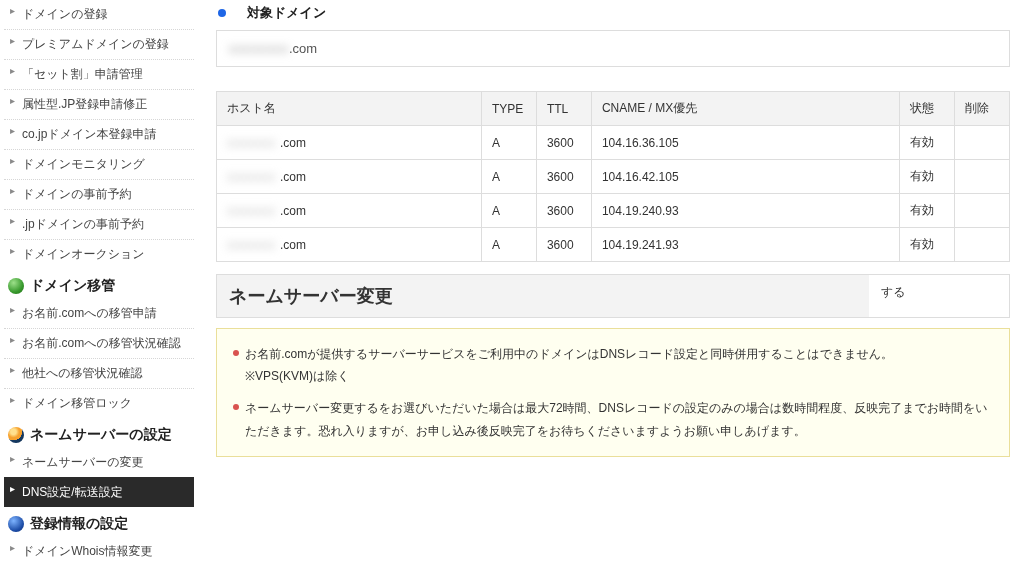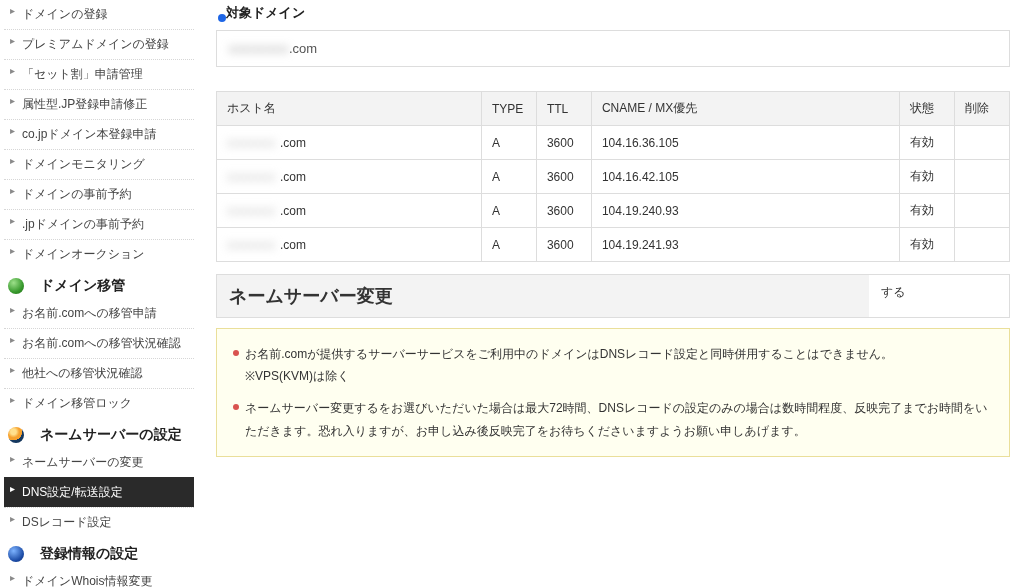--- a/index.html
+++ b/index.html
@@ -1,21 +1,21 @@
 <!DOCTYPE html>
 <html><head>
   <meta charset="utf-8">
   <style>
     * { box-sizing: border-box; margin: 0; padding: 0; }
     body { font-family: "Hiragino Kaku Gothic ProN", "メイリオ", Meiryo, sans-serif; font-size: 12px; color: #333; background: #fff; }
     .layout { display: flex; padding: 0 4px; }
     
     .sidebar { width: 190px; padding: 0 0 20px 0; }
     .side-section-header {
-      display: flex; align-items: center; gap: 16px;
+      display: flex; align-items: center; gap: 6px;
       padding: 8px 4px 4px 4px;
       font-weight: bold; font-size: 14px; color: #222;
     }
     .icon-dot {
       width: 16px; height: 16px; border-radius: 50%;
       display: inline-block; flex-shrink: 0;
     }
     .icon-green { background: radial-gradient(circle at 35% 30%, #9de08a, #399a2e 60%, #1d6b12); }
     .icon-orange{ background: radial-gradient(circle at 34% 30%, #ffe08e 0%, #ffe08e 18%, #f6a12e 38%, #f6a12e 55%, #163a63 56%, #0f2d4f 100%); }
     .icon-blue  { background: radial-gradient(circle at 35% 30%, #7db3ff, #1c4ca6 65%, #0d2d6e); }
@@ -40,21 +40,21 @@
     }
     .side-item.active::before { color: #fff; }
     .side-item.active::after{
       
       content:""; position:absolute; right:-8px; top:50%; margin-top:-8px;
       border:8px solid transparent; border-left-color:#2a2a2a;
     }
     
     .main { flex: 1; padding: 0 10px 20px 22px; }
     .section-title {
-      display: flex; align-items: flex-end; gap: 0;
+      display: flex; align-items: center; gap: 21px;
       font-weight: bold; font-size: 13px; color: #222;
       margin: 4px 0 8px 2px;
     }
     .blue-dot { width: 8px; height: 8px; border-radius: 50%; background: #1e66e6; display: inline-block; }
     .domain-box {
       border: 1px solid #ddd; padding: 10px 12px; font-size: 13px; color: #555;
       margin-bottom: 24px;
     }
     .domain-blur {
       display:inline-block; filter: blur(4px); color:#999; letter-spacing:1px;
@@ -122,21 +122,20 @@
       <div class="side-item">ドメイン移管ロック</div>
     </div>
 
     <div class="side-section-header">
       <span class="icon-dot icon-orange"></span>
       <span>ネームサーバーの設定</span>
     </div>
     <div>
       <div class="side-item">ネームサーバーの変更</div>
       <div class="side-item active">DNS設定/転送設定</div>
-      <div class="side-item">DSレコード設定</div>
     </div>
 
     <div class="side-section-header">
       <span class="icon-dot icon-blue"></span>
       <span>登録情報の設定</span>
     </div>
     <div>
       <div class="side-item">ドメインWhois情報変更</div>
 
     </div>

